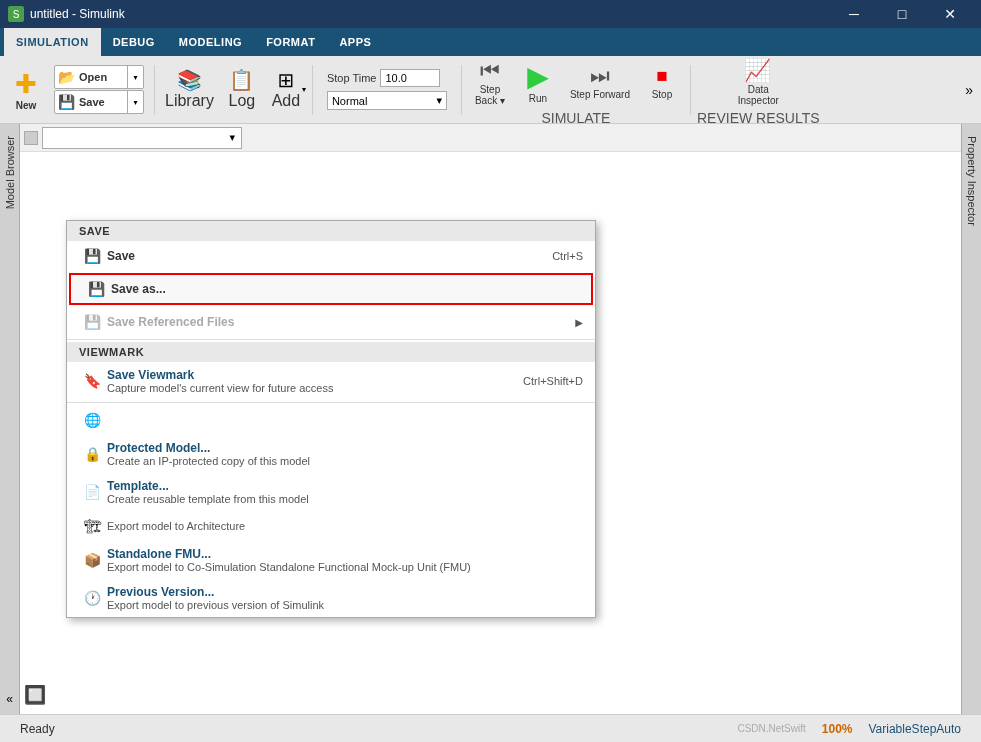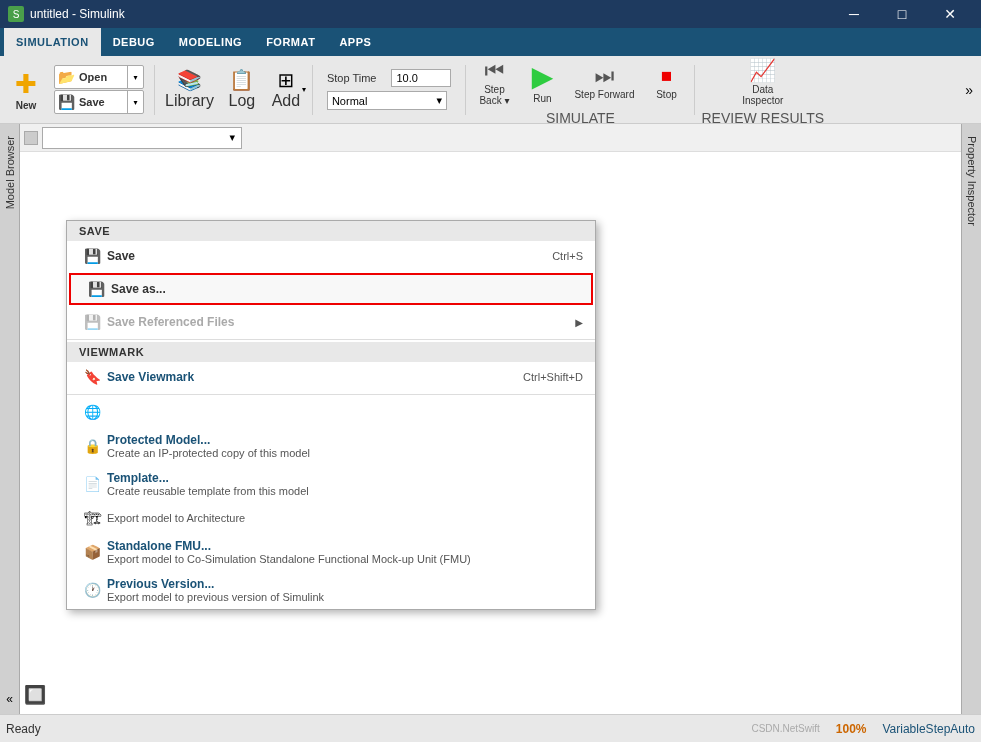--- a/index.html
+++ b/index.html
@@ -96,21 +96,21 @@
     .toolbar-sep { width: 1px; background: #ccc; height: 50px; margin: 0 4px; }
 
     
     .stop-time-area {
       display: flex;
       flex-direction: column;
       align-items: flex-start;
       gap: 4px;
       padding: 0 8px;
     }
-    .stop-time-row { display: flex; align-items: center; gap: 15px; }
+    .stop-time-row { display: flex; align-items: center; gap: 4px; }
     .stop-time-label { font-size: 11px; color: #333; }
     .stop-time-input {
       border: 1px solid #aaa;
       padding: 2px 4px;
       width: 60px;
       font-size: 11px;
       background: white;
     }
     .mode-select {
       border: 1px solid #aaa;
@@ -235,21 +235,21 @@
     .menu-item-arrow { color: #555; font-size: 10px; }
     .menu-divider { height: 1px; background: #ddd; margin: 2px 0; }
 
     
     .status-bar {
       background: #e8e8e8;
       border-top: 1px solid #ccc;
       height: 28px;
       display: flex;
       align-items: center;
-      padding: 0 6px;
+      padding: 0 20px;
       justify-content: space-between;
       font-size: 12px;
       color: #333;
     }
     .status-right { display: flex; gap: 16px; align-items: center; }
     .status-zoom { color: #cc6600; font-weight: bold; }
     .status-mode { color: #1a5276; }
     .status-watermark { color: #aaa; font-size: 10px; }
 
     
@@ -441,20 +441,21 @@
       </div>
 
       <div class="menu-divider"></div>
 
       <div class="save-section-header">VIEWMARK</div>
 
       <div class="menu-item">
         <div class="menu-item-icon">🔖</div>
         <div class="menu-item-content">
           <div class="menu-item-title">Save Viewmark</div>
+          <div class="menu-item-desc">Capture model's current view for future access</div>
         </div>
         <div class="menu-item-shortcut">Ctrl+Shift+D</div>
       </div>
 
       <div class="menu-divider"></div>
 
 
       <div class="menu-item">
         <div class="menu-item-icon">🌐</div>
       </div>

